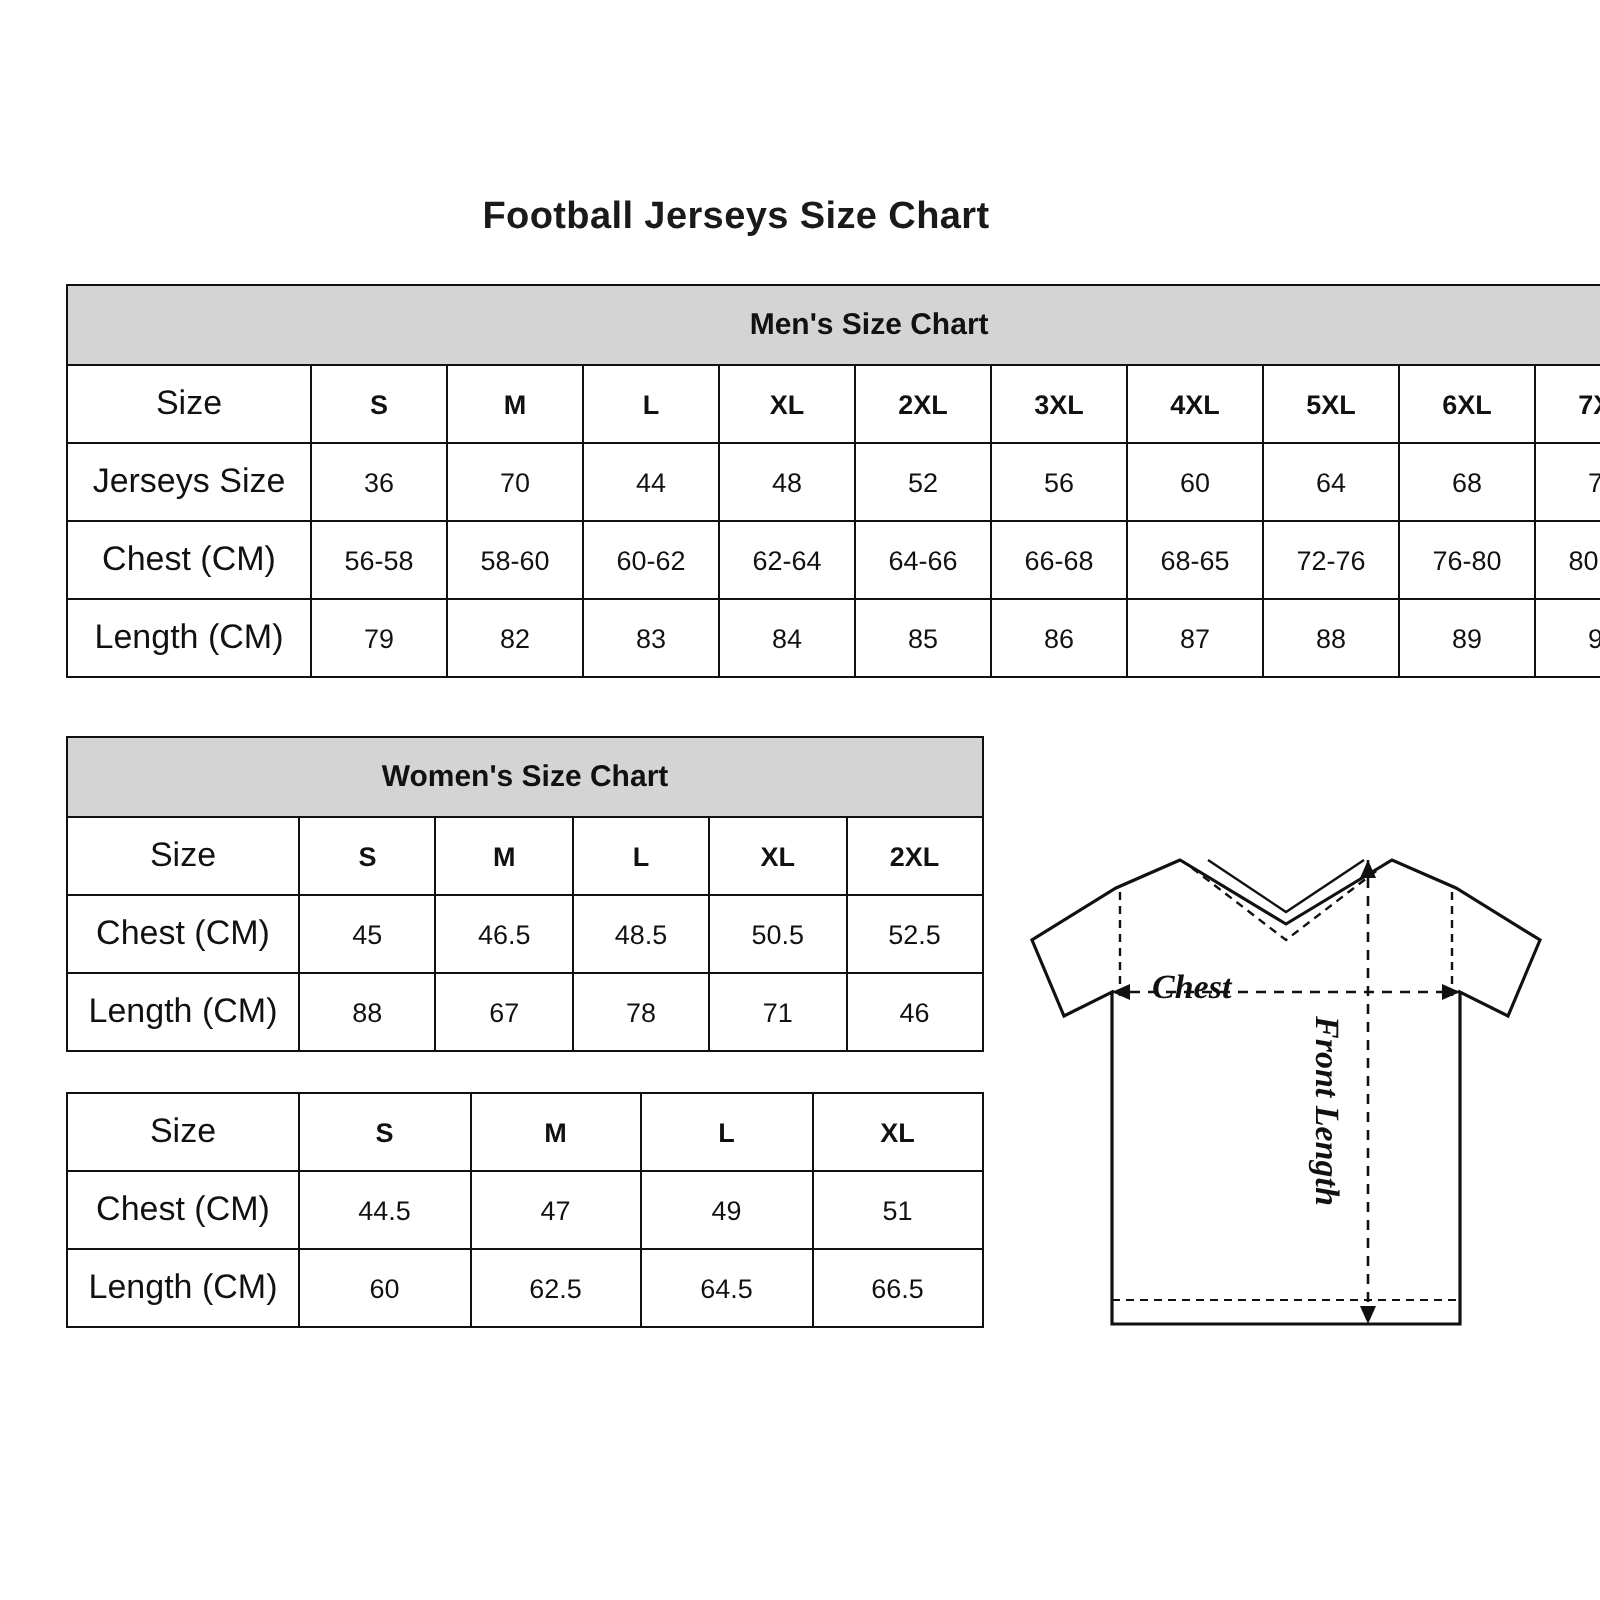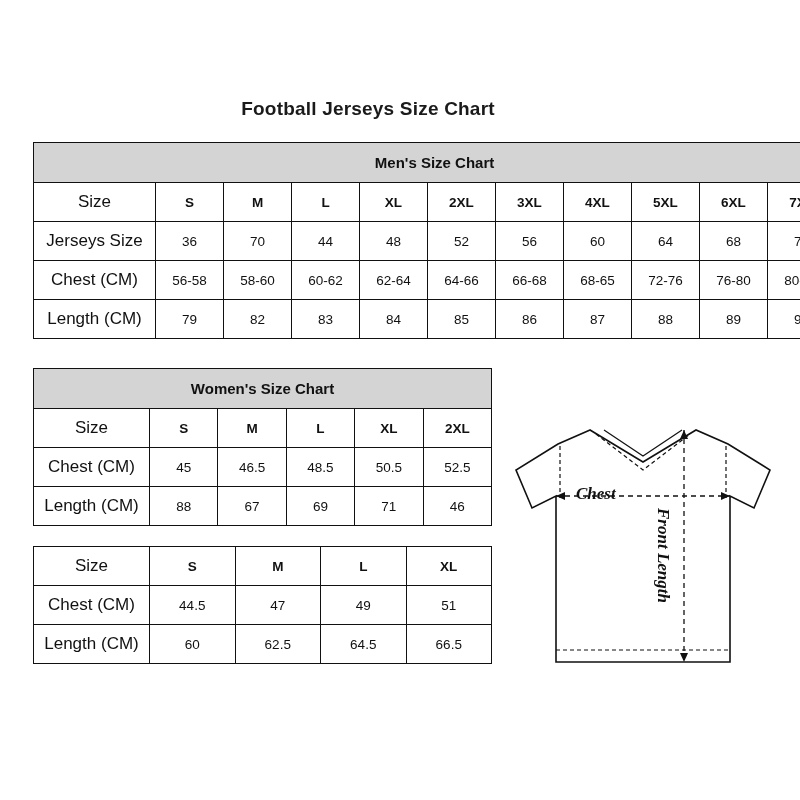--- a/index.html
+++ b/index.html
@@ -228,21 +228,21 @@
         <td>45</td>
         <td>46.5</td>
         <td>48.5</td>
         <td>50.5</td>
         <td>52.5</td>
       </tr>
       <tr>
         <td class="rowlabel">Length (CM)</td>
         <td>88</td>
         <td>67</td>
-        <td>69</td>
+        <td>78</td>
         <td>71</td>
         <td>46</td>
       </tr>
     </tbody>
   </table>
 
   <table id="youth-table">
     <colgroup>
       <col class="c0">
         <col class="cx">

